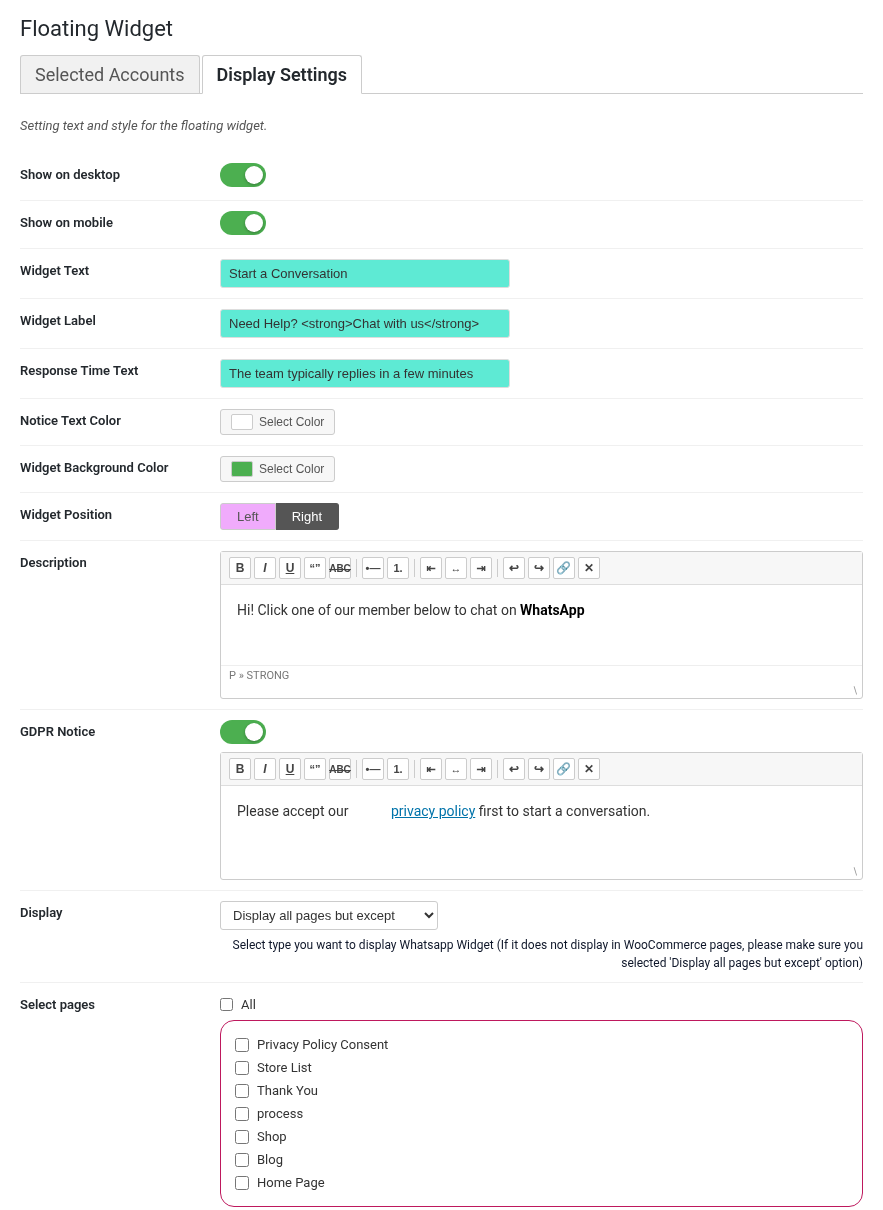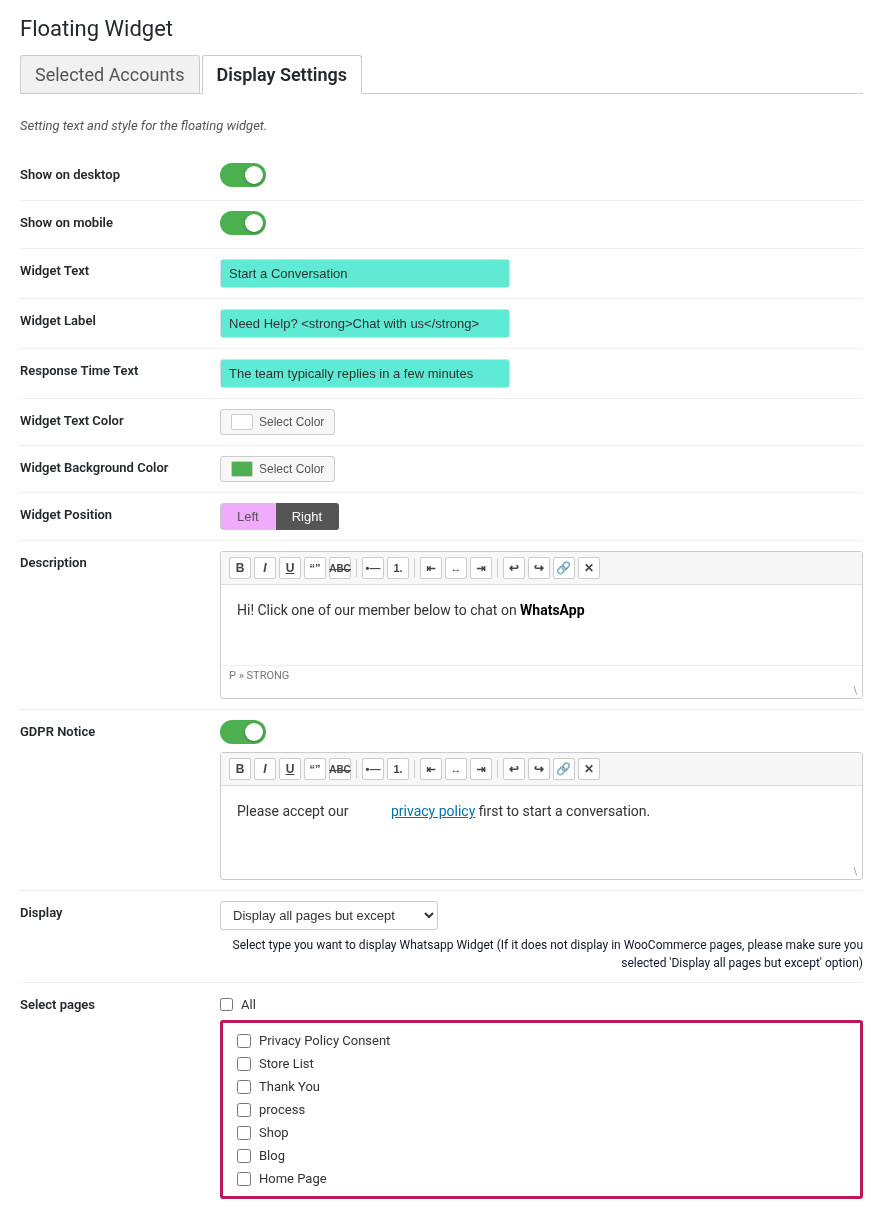--- a/index.html
+++ b/index.html
@@ -215,23 +215,23 @@
     }
     .display-hint {
       font-size: 12px;
       color: #0f172a;
       margin-top: 6px;
       line-height: 1.5;
       text-align: right;
     }
     
     .pages-box {
-      border: 3px solid #be185d;
-      border-radius: 3px;
-      padding: 6px 14px;
+      border: 1px solid #be185d;
+      border-radius: 14px;
+      padding: 12px 14px;
       background: #fff;
       min-width: 260px;
     }
     .checkbox-row {
       display: flex;
       align-items: center;
       padding: 4px 0;
       gap: 8px;
       font-size: 13px;
       color: #333;
@@ -300,21 +300,21 @@
     </div>
 
     <div class="form-row">
       <div class="form-label">Response Time Text</div>
       <div class="form-control">
         <input class="text-input" type="text" value="The team typically replies in a few minutes" style="">
       </div>
     </div>
 
     <div class="form-row">
-      <div class="form-label">Widget Text Color</div>
+      <div class="form-label">Notice Text Color</div>
       <div class="form-control">
         <button class="color-btn">
           <span class="color-swatch" style="background:#fff;"></span>
           <span>Select Color</span>
         </button>
       </div>
     </div>
 
     <div class="form-row">
       <div class="form-label">Widget Background Color</div>

